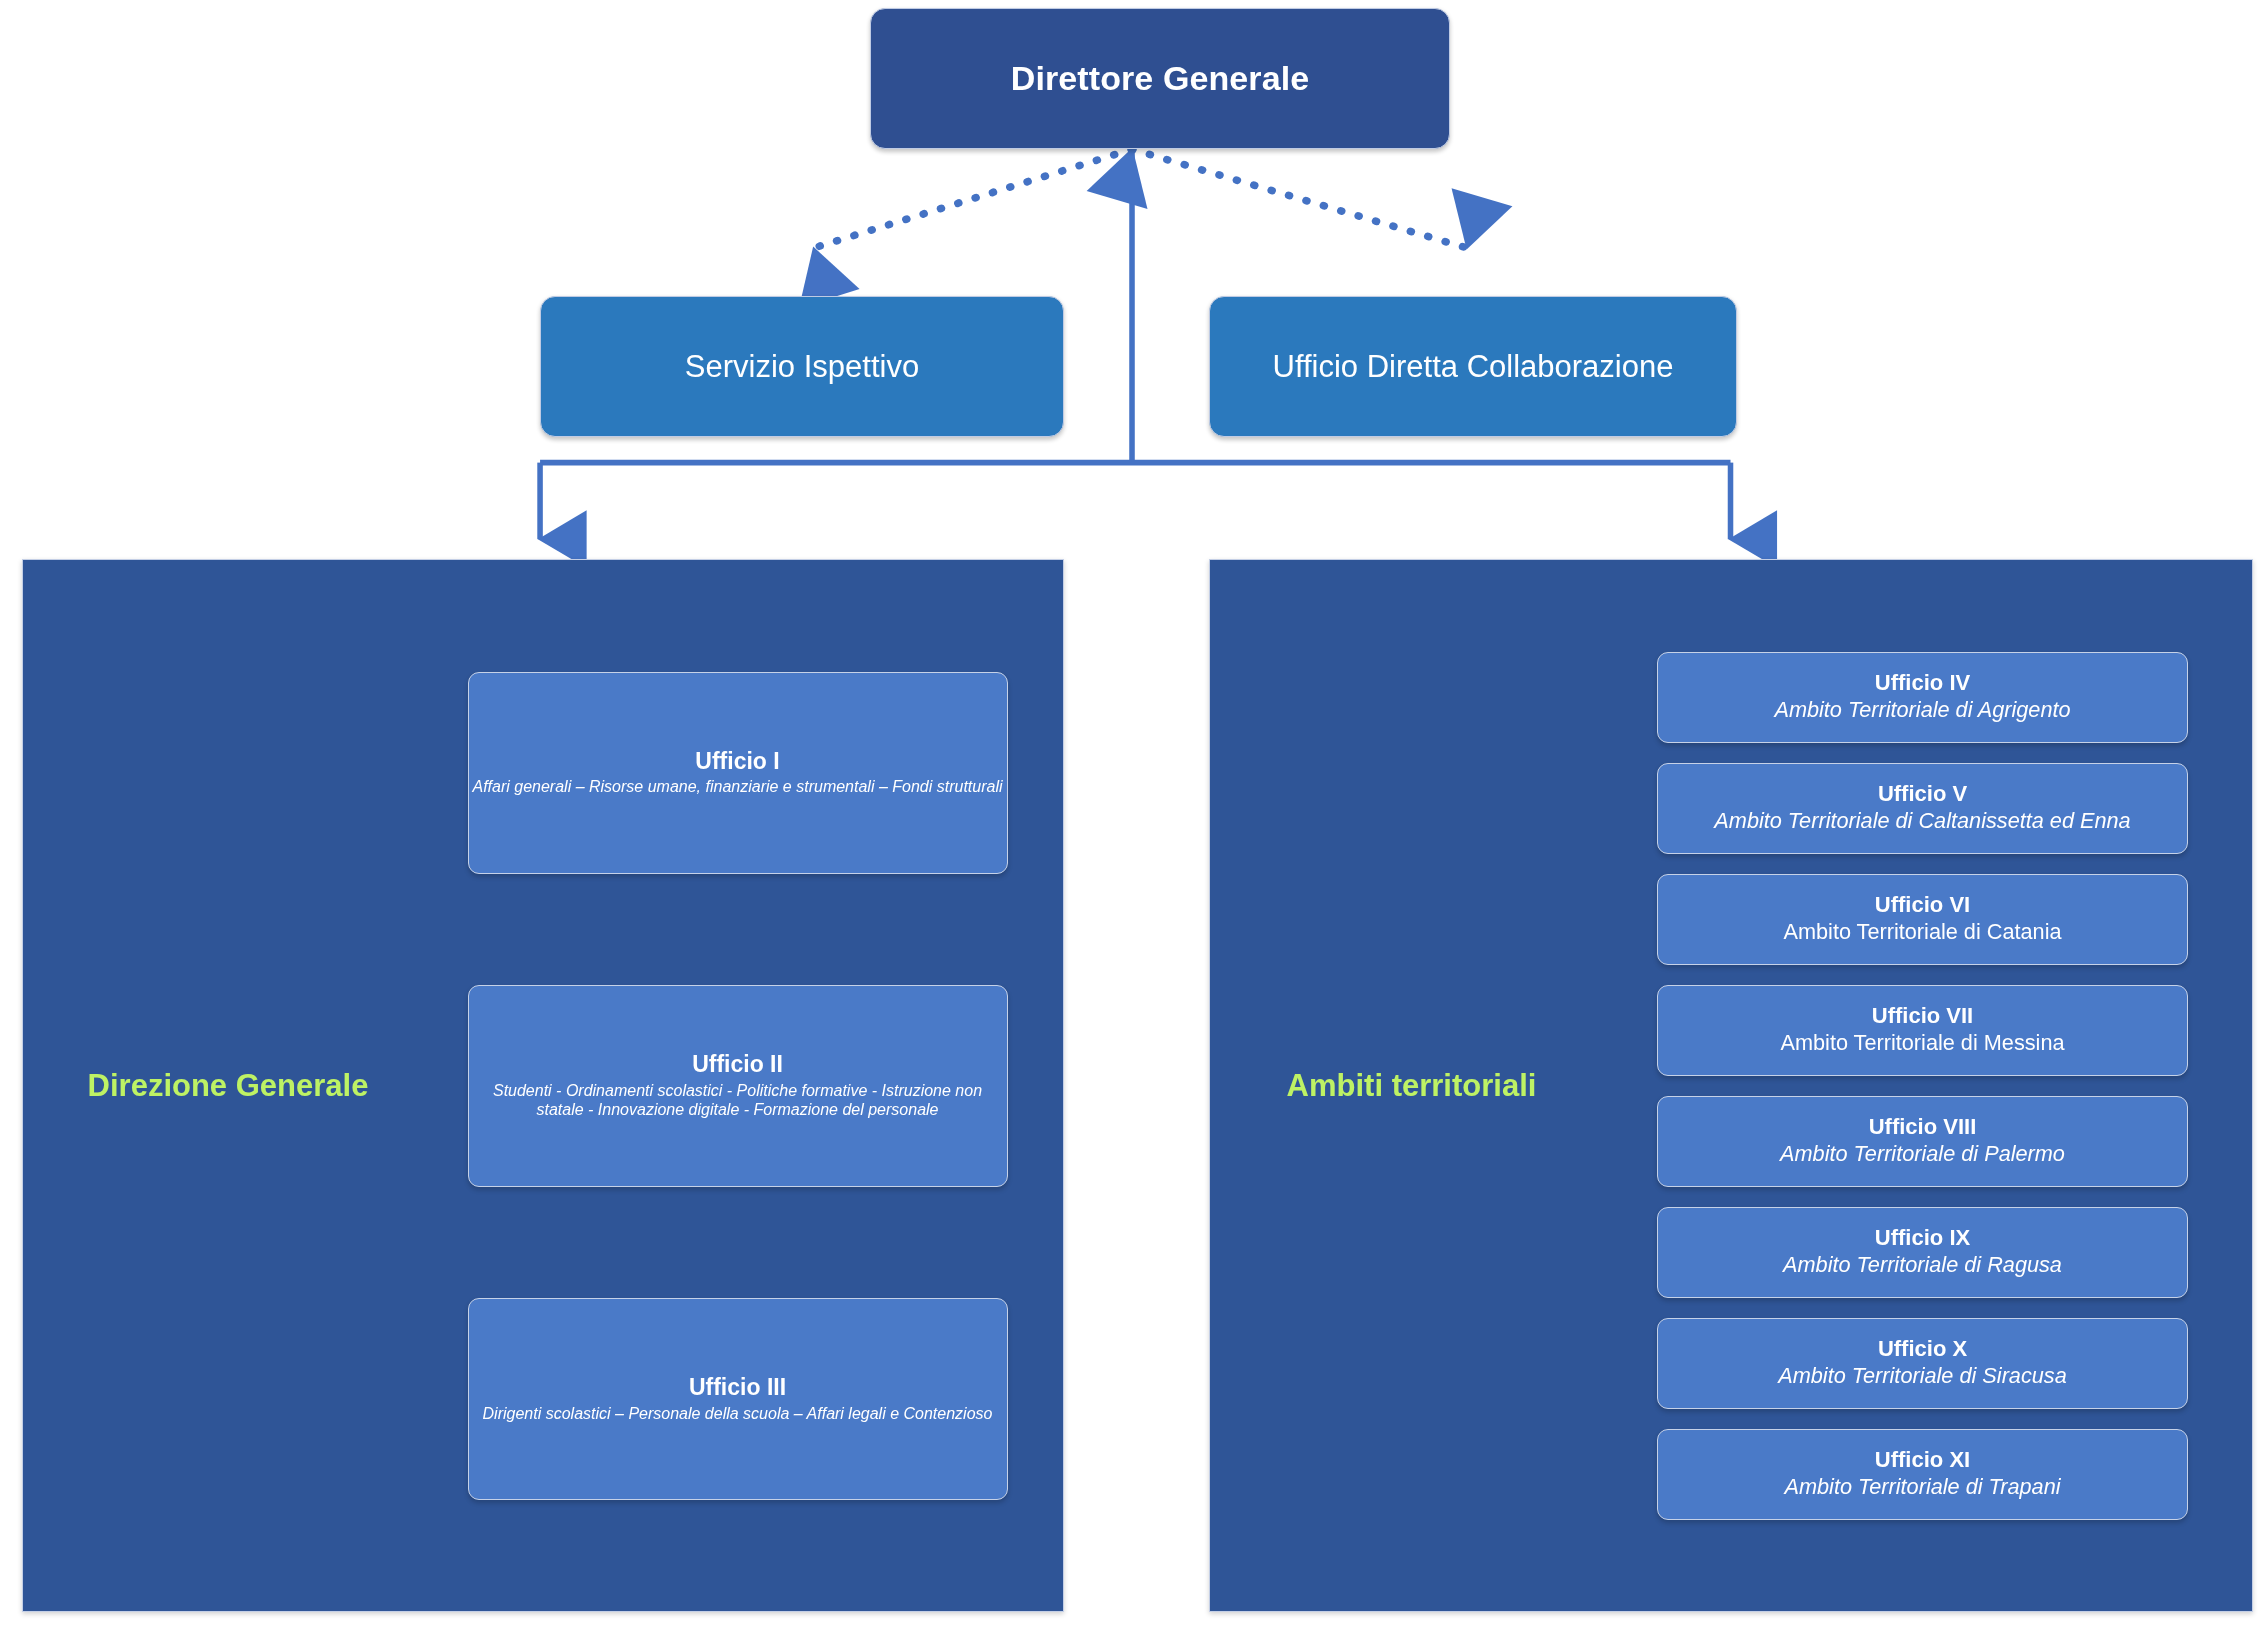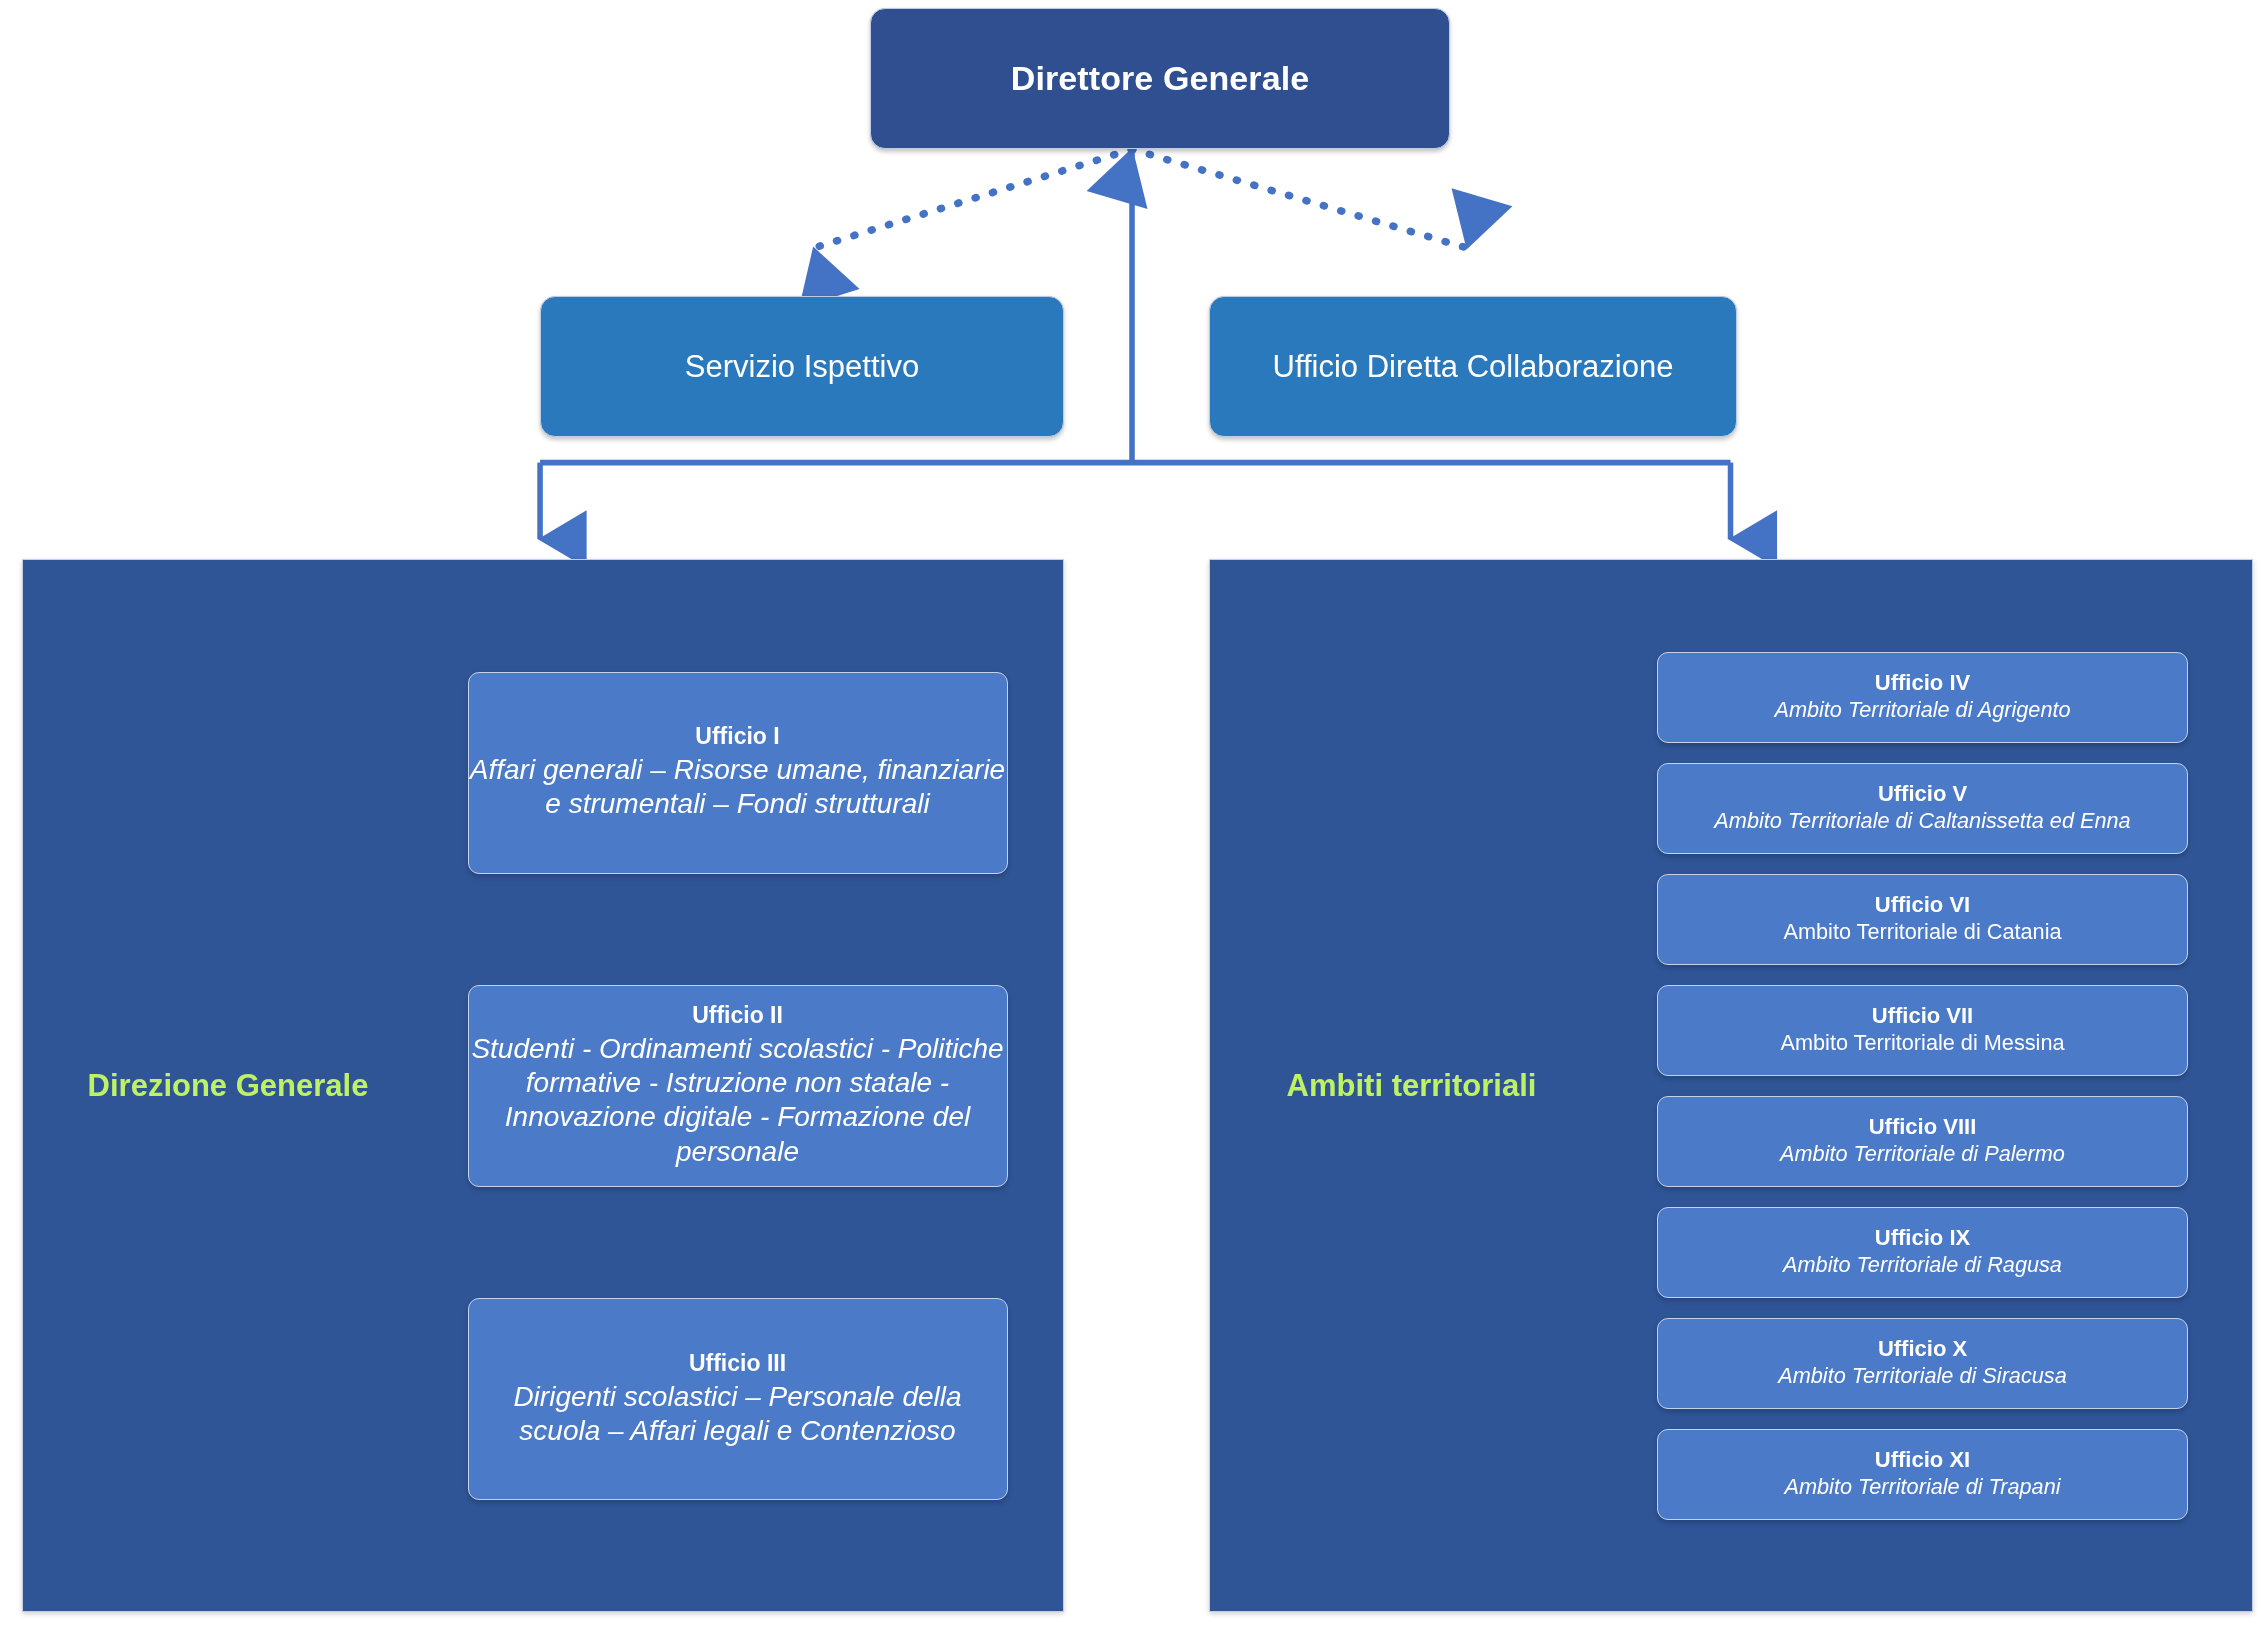--- a/index.html
+++ b/index.html
@@ -73,21 +73,21 @@
     border:1px solid #c6d2e8;
     border-radius:11px;
     color:#ffffff;text-align:center;
     display:flex;flex-direction:column;align-items:center;justify-content:center;
     box-shadow:0 3px 5px rgba(0,0,0,.20);
   }
   .panel.left .card{width:540px;height:202px;padding:5px 1px;}
   .panel.right .card{width:531px;height:91px;padding:4px 11px;}
 
   .card .title{font-weight:bold;font-size:23px;line-height:1.12;margin-bottom:3px;}
-  .card .sub{font-size:28px;line-height:1.22;font-style:italic;font-weight:normal;}
+  .card .sub{font-size:16px;line-height:1.22;font-style:italic;font-weight:normal;}
   .card .sub.upright{font-style:normal;}
 
   .panel.right .card .title{font-size:22px;margin-bottom:1px;}
   .panel.right .card .sub{font-size:21.7px;}
 </style>
 </head>
 <body>
 
 <div id="stage">
 

